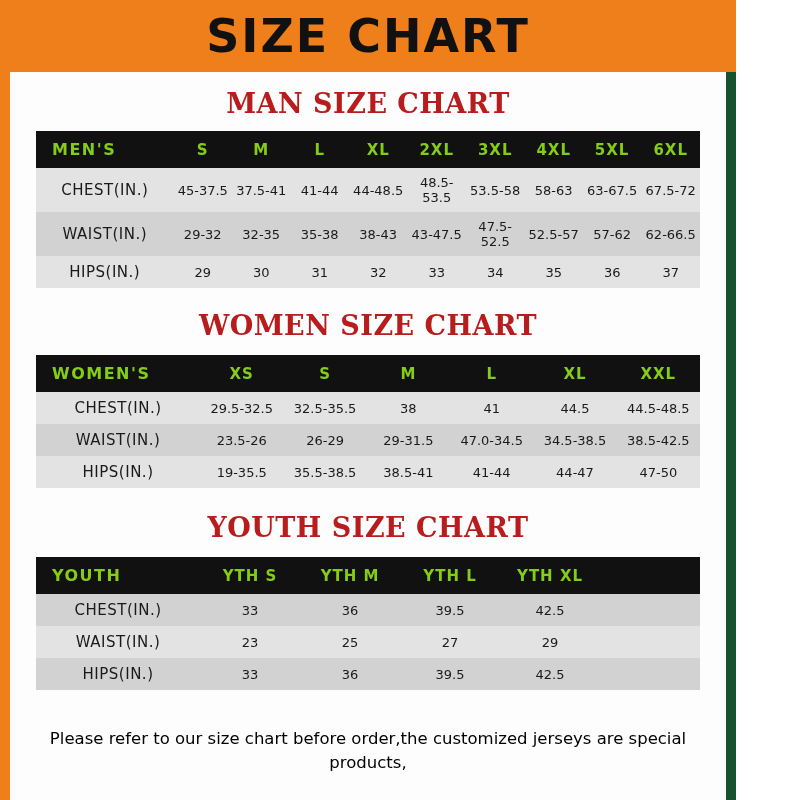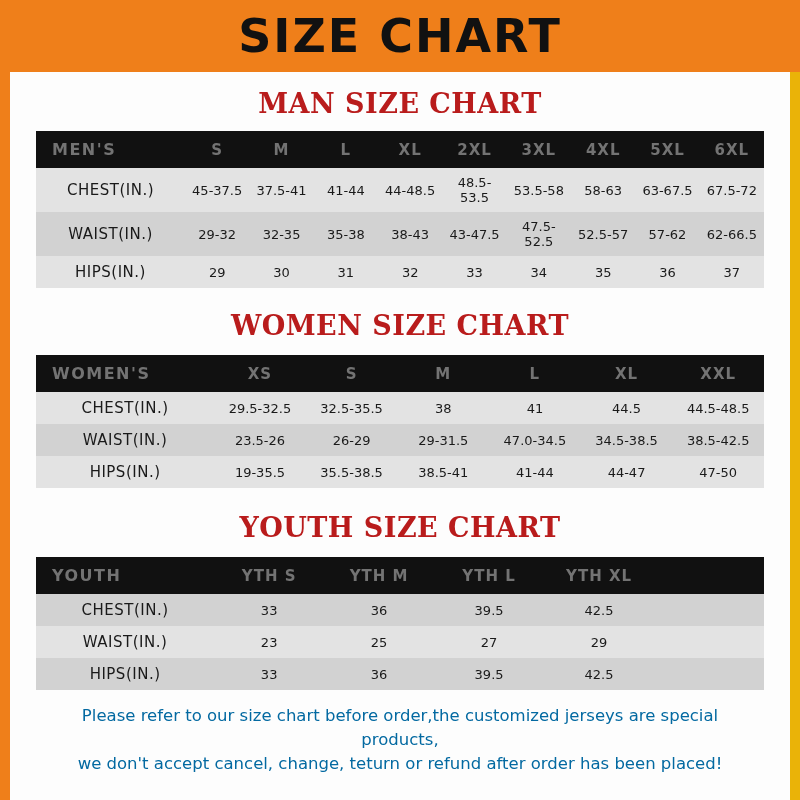--- a/index.html
+++ b/index.html
@@ -8,25 +8,25 @@
   }
   body {
     width: 800px;
     height: 800px;
     background: #ffffff;
     font-family: "DejaVu Sans", sans-serif;
     overflow: hidden;
   }
   .page {
     position: relative;
-    width: 800px;
+    width: 736px;
     height: 800px;
     background: #fdfdfd;
     border-left: 10px solid #ef7f1a;
-    border-right: 10px solid #eab308;
+    border-right: 10px solid #14532d;
     box-sizing: border-box;
   }
   .banner {
     height: 72px;
     background: #ef7f1a;
     display: flex;
     align-items: center;
     justify-content: center;
     margin: 0 -10px;
   }
@@ -58,21 +58,21 @@
     width: 100%;
     border-collapse: collapse;
     table-layout: fixed;
   }
   table.sizetable td, table.sizetable th {
     text-align: center;
     font-family: "DejaVu Sans", sans-serif;
   }
   .hdr-row {
     background: #111111;
-    color: #737373;
+    color: #84cc16;
   }
   .hdr-row th {
     padding: 9px 2px;
     font-size: 15px;
     font-weight: bold;
     letter-spacing: 1px;
   }
   .hdr-row th.firstcol {
     text-align: left;
     padding-left: 16px;
@@ -88,24 +88,24 @@
   table.sizetable tbody td {
     padding: 7px 2px;
     font-size: 13px;
     color: #1a1a1a;
   }
   table.sizetable tbody td.firstcol {
     font-size: 15px;
     letter-spacing: 0.5px;
   }
   .note {
-    margin-top: 14px;
+    margin-top: 37px;
     padding: 0 8px;
     text-align: center;
-    color: #0369a1;
+    color: #000000;
     font-family: "DejaVu Sans", sans-serif;
     font-size: 16.5px;
     line-height: 1.45;
   }
   .note .line { display: block; }
 </style>
 </head>
 <body>
 
 <div class="page">
@@ -254,17 +254,16 @@
           <td>36</td>
           <td>39.5</td>
           <td>42.5</td>
           <td></td>
         </tr>
       </tbody>
     </table>
 
     <div class="note">
       <span class="line">Please refer to our size chart before order,the customized jerseys are special products,</span>
-      <span class="line">we don't accept cancel, change, teturn or refund after order has been placed!</span>
     </div>
 
   </div>
 </div>
 
 </body></html>

